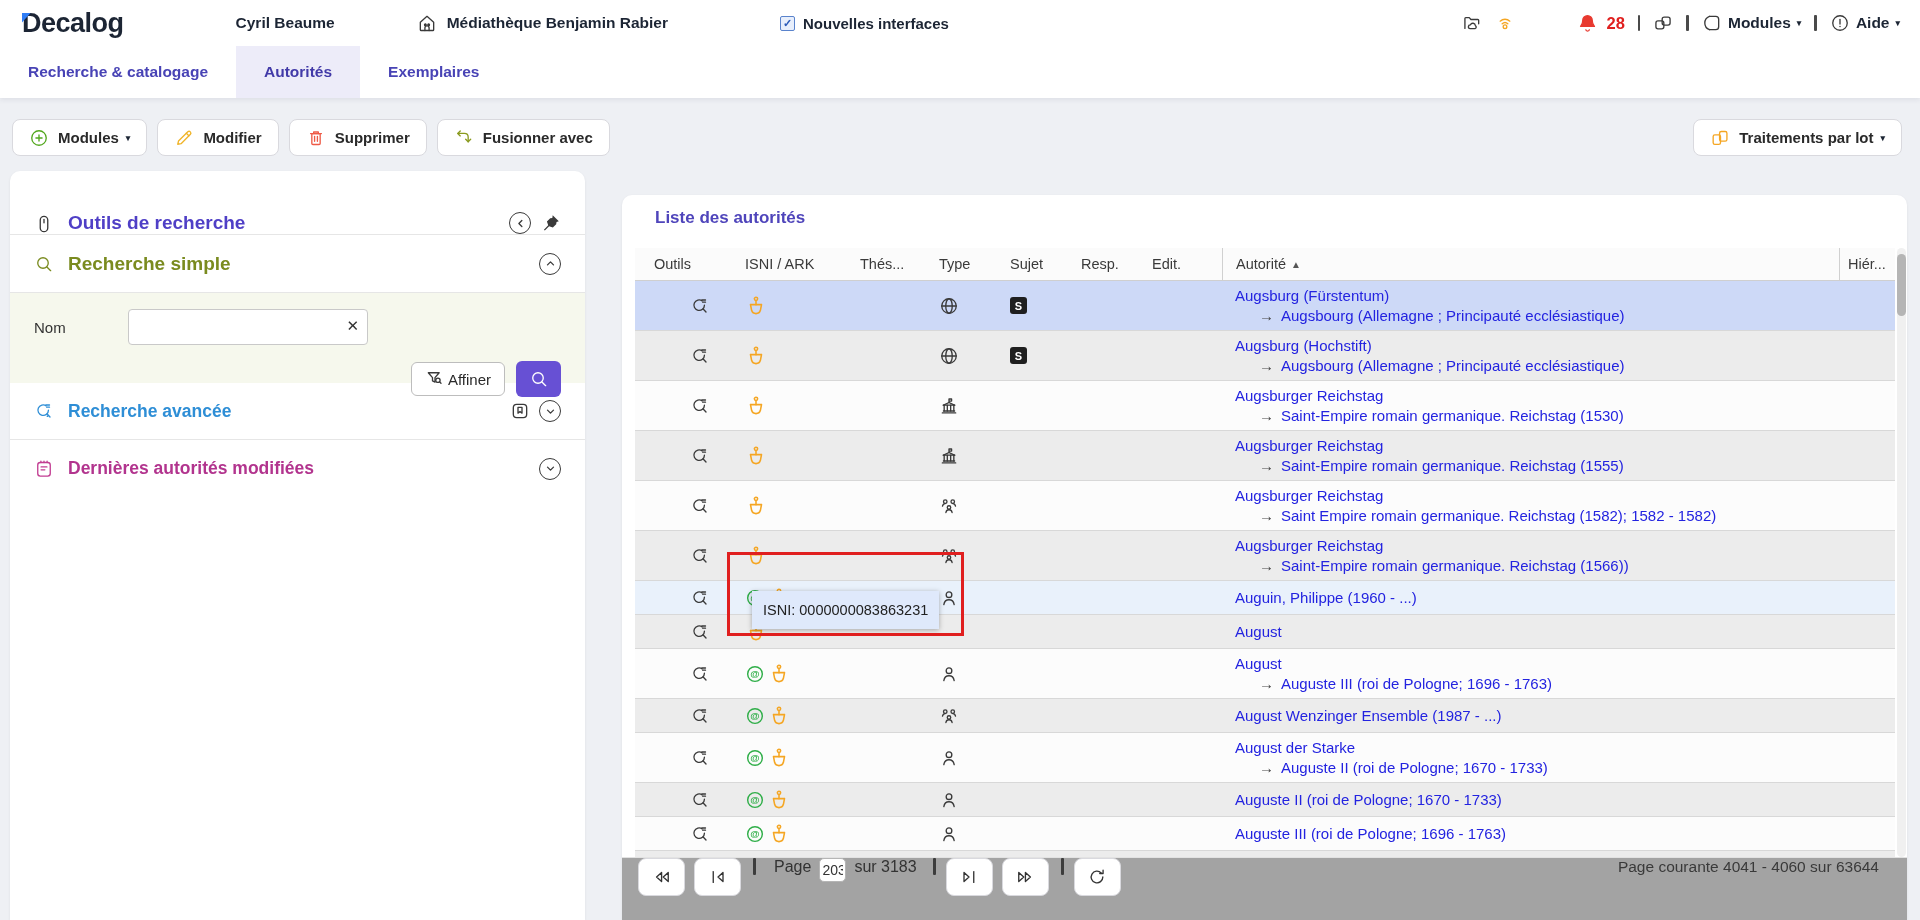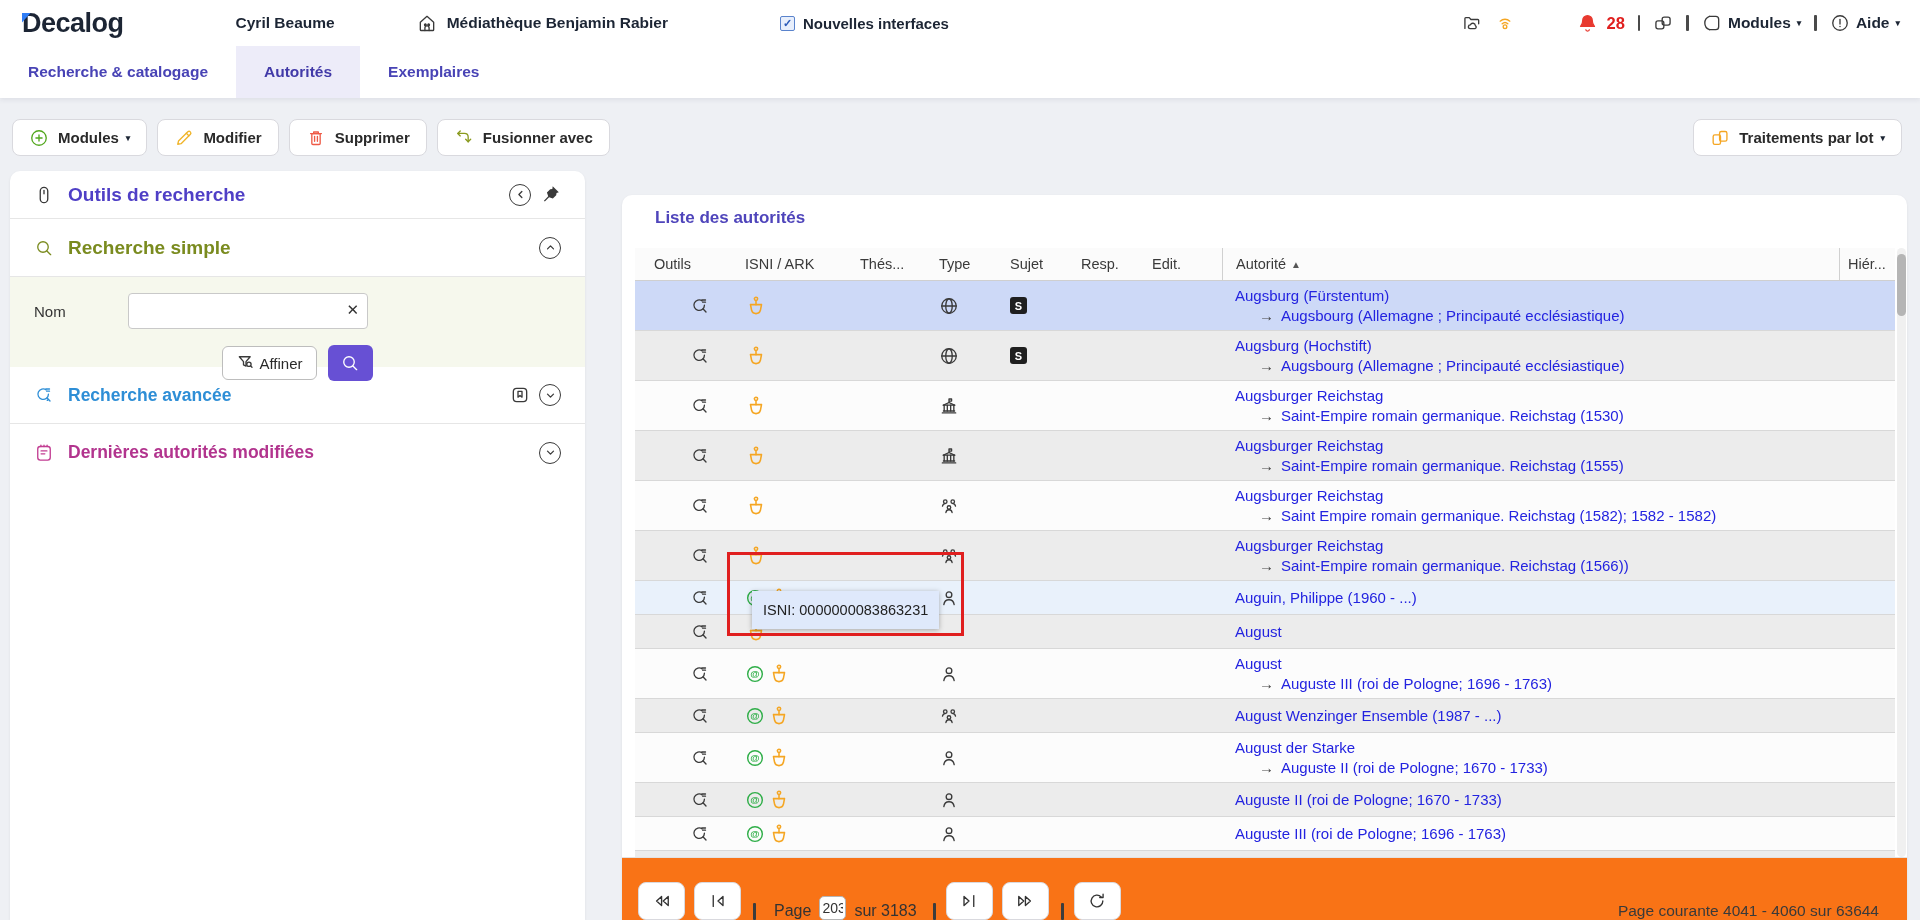--- a/index.html
+++ b/index.html
@@ -30,33 +30,33 @@
   
   .toolbar { position:absolute; left:12px; top:119px; display:flex; gap:10px; }
   .btn { height:37px; background:#fff; border:1px solid #d9d9de; border-radius:8px; display:flex; align-items:center; gap:9px; padding:0 16px; font-size:15px; font-weight:700; color:#2a2a2a; cursor:pointer; }
   .btn .caret { margin-left:-2px; }
   .batch-btn { position:absolute; right:18px; top:119px; }
   .ic-green { color:#52a71d; } .ic-yellow { color:#f0b429; } .ic-red { color:#ee5a46; }
   .ic-olive { color:#8a9a1f; } .ic-orange { color:#f5a623; } .ic-dark { color:#3a3a3a; } .ic-pink { color:#c23d92; }
 
   
   .sidebar { position:absolute; left:10px; top:171px; width:575px; bottom:0; background:#fff; border-radius:10px 10px 0 0; box-shadow:0 1px 3px rgba(0,0,0,.07); overflow:hidden; }
-  .sb-head { height:48px; display:flex; align-items:center; padding:0 24px; border-bottom:1px solid #e6e6e6; }
+  .sb-head { height:64px; display:flex; align-items:flex-end; padding:0 24px; border-bottom:1px solid #e6e6e6; }
   .sb-title { font-size:19px; font-weight:700; color:#4f3fc6; margin-left:14px; }
   .sb-right { margin-left:auto; display:flex; align-items:center; gap:9px; }
   .sb-sec { height:58px; display:flex; align-items:center; padding:0 24px; border-bottom:1px solid #e6e6e6; }
   .sb-sec-title { font-size:19px; font-weight:700; margin-left:14px; }
   .t-olive { color:#7a8b1f; } .t-blue { color:#2e8ed6; } .t-pink { color:#b2348e; }
   .sb-form { background:#f6f8ed; padding:16px 24px 16px; height:90px; }
   .form-row { display:flex; align-items:center; }
   .form-label { width:94px; font-size:15px; color:#333; }
   .name-input-wrap { position:relative; width:240px; }
   .name-input { width:240px; height:36px; border:1px solid #c9c9c9; border-radius:4px; background:#fff; padding:0 30px 0 10px; font-size:15px; font-family:"Liberation Sans",sans-serif; }
   .clear-x { position:absolute; right:9px; top:8px; font-size:15px; color:#333; cursor:pointer; }
-  .form-btns { display:flex; justify-content:center; align-items:center; gap:11px; margin-top:16px; }
+  .form-btns { display:flex; justify-content:flex-end; align-items:center; gap:11px; margin-top:16px; }
   .refine-btn { height:34px; background:#fff; border:1px solid #bdbdbd; border-radius:6px; display:flex; align-items:center; gap:3px; padding:0 13px; font-size:15px; color:#2a2a2a; cursor:pointer; }
   .search-btn { width:45px; height:36px; background:#6750d4; border:none; border-radius:6px; display:flex; align-items:center; justify-content:center; color:#fff; cursor:pointer; }
   .sb-row { height:57px; display:flex; align-items:center; padding:0 24px; border-bottom:1px solid #e6e6e6; }
   .sb-row .sb-sec-title { font-size:17.5px; }
   .sb-row:last-child { border-bottom:none; }
 
   
   .maincard { position:absolute; left:622px; top:171px; width:1285px; bottom:0; background:#fff; border-radius:10px 10px 0 0; box-shadow:0 1px 3px rgba(0,0,0,.07);margin-top:24px; }
   .main-title { position:absolute; left:33px; top:13px; font-size:17px; font-weight:700; color:#4f45bb; }
   .tablewrap { position:absolute; left:13px; right:12px; top:53px; bottom:63px; overflow:hidden; }
@@ -75,21 +75,21 @@
   .row-title { color:#2323e0; cursor:pointer; white-space:nowrap; }
   .row-ref { color:#2323e0; cursor:pointer; white-space:nowrap; margin-left:24px; margin-top:3px; }
   .row-ref .arr { color:#444; margin-right:7px; }
   .r-white { background:#fcfcfc; } .r-gray { background:#ececec; }
   .r-selected { background:#cdd9f7; } .r-hover { background:#e9f1fb; }
   .sujet-badge { width:17px; height:17px; background:#1f1f1f; color:#fff; border-radius:3px; font-size:11px; font-weight:700; display:flex; align-items:center; justify-content:center; }
   .scroll-track { position:absolute; right:1px; top:53px; bottom:63px; width:9px; background:#f0f0f0; border-radius:5px; }
   .scroll-thumb { position:absolute; right:0; top:6px; width:9px; height:62px; background:#b5b5b5; border-radius:5px; }
 
   
-  .pagebar { position:absolute; left:0; right:0; bottom:0; height:63px; background:#f97316; border-top:1px solid #e2e2e2; display:flex; align-items:flex-end; padding:0 16px; }
+  .pagebar { position:absolute; left:0; right:0; bottom:0; height:63px; background:#a3a3a3; border-top:1px solid #e2e2e2; display:flex; align-items:flex-start; padding:0 16px; }
   .pgbtn { width:47px; height:38px; background:#fff; border:1px solid #d9d9de; border-radius:8px; display:flex; align-items:center; justify-content:center; margin-right:9px; cursor:pointer; color:#333; }
   .pgsep { width:3px; height:17px; background:#3c3c3c; border-radius:1px; margin:0 10px 0 3px; }
   .pgtext { font-size:16px; color:#333; margin:0 8px; }
   .page-input { width:27px; height:24px; border:1px solid #b5b5b5; border-radius:5px; font-size:14px; padding:0 2px; color:#333; font-family:"Liberation Sans",sans-serif; overflow:hidden; }
   .page-summary { margin-left:auto; font-size:15.5px; color:#3a3a3a; margin-right:12px; }
 
   
   .red-box { position:absolute; left:727px; top:552px; width:237px; height:84px; border:3px solid #e01f1f; z-index:20; pointer-events:none; }
   .isni-tooltip { position:absolute; left:752px; top:591px; height:38px; background:#dfe9fb; box-shadow:0 1px 5px rgba(0,0,0,.3); display:flex; align-items:center; padding:0 11px; font-size:14.5px; color:#222; z-index:19; white-space:nowrap; }
 

